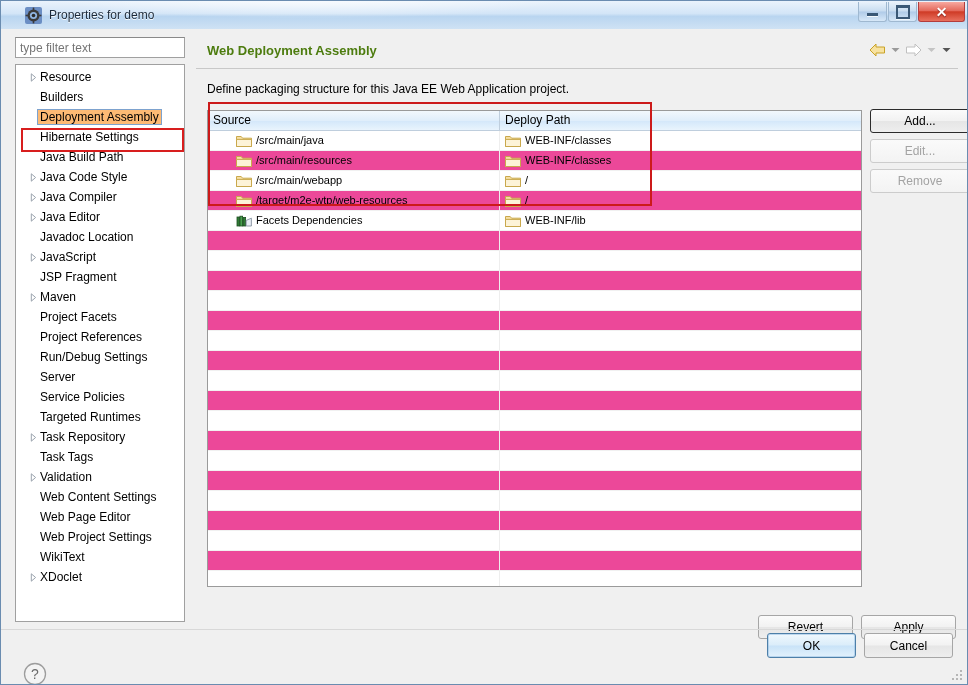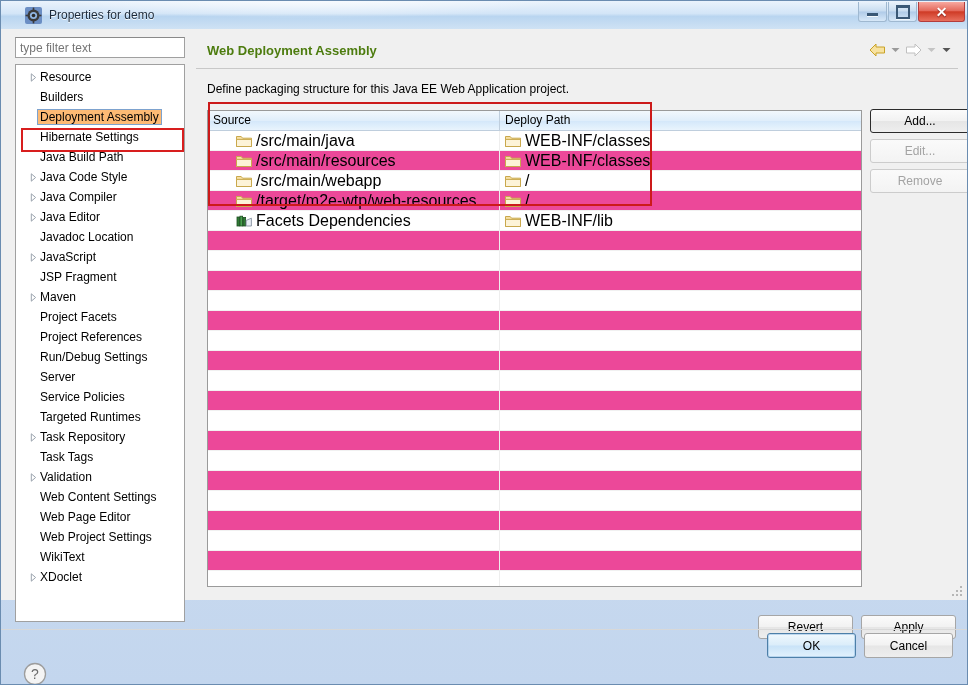--- a/index.html
+++ b/index.html
@@ -107,21 +107,21 @@
     line-height: 1;
     text-shadow: 0 1px 1px rgba(90,0,0,0.7);
     font-family: "Liberation Sans", sans-serif;
   }
 
   
   #dialog-body {
     position: absolute;
     left: 0; top: 28px;
     width: 966px;
-    height: 571px;
+    height: 655px;
     background: #f0f0f0;
   }
 
   
   #left-panel {
     position: absolute;
     left: 14px; top: 8px;
     width: 170px;
     height: 586px;
   }
@@ -282,21 +282,21 @@
     box-sizing: border-box;
     border-bottom: 1px solid #f1f1f1;
   }
   .trow.alt { background: #ec4899; }
   .td {
     display: flex;
     align-items: center;
     box-sizing: border-box;
     overflow: hidden;
     white-space: nowrap;
-    font-size: 16px;
+    font-size: 11px;
     color: #000000;
   }
   .td.c1 { width: 292px; border-right: 1px solid #eeeeee; padding-left: 5px; }
   .td.c2 { flex: 1; padding-left: 5px; }
   .td.indent { padding-left: 28px; }
   .row-icon {
     width: 16px;
     height: 16px;
     flex: 0 0 16px;
     margin-right: 4px;

